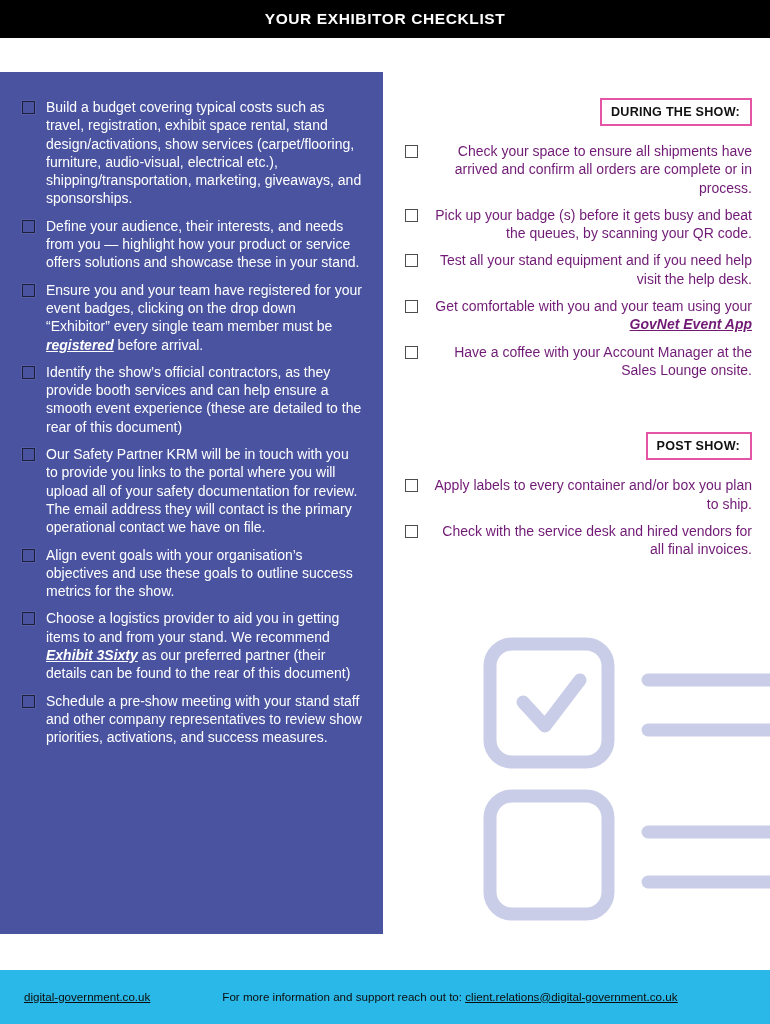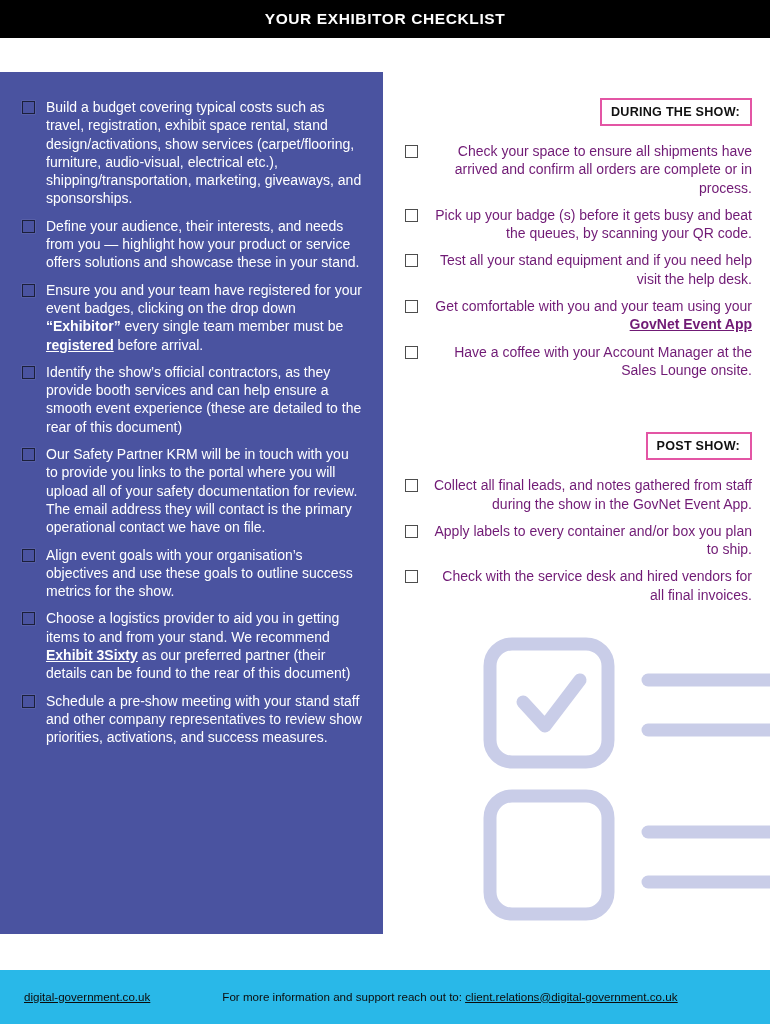--- a/index.html
+++ b/index.html
@@ -80,22 +80,22 @@
   }
   .col-right .cbox {
     border: 1.3px solid #4d4d4d;
   }
   .check-text {
     font-size: 14px;
     line-height: 18.3px;
   }
   .col-left .check-text { color: #ffffff; }
   .col-right .check-text { color: #701a75; }
-  .check-text b { font-weight: bold; }
-  .check-text .bu { font-weight: bold; text-decoration: underline; }
+  .check-text b { font-weight: normal; }
+  .check-text .bu { font-weight: bold; text-decoration: underline; font-style: italic; }
 
   
   .sec-head {
     display: inline-block;
     border: 2px solid #e355a4;
     padding: 5px 10px 5px 9px;
     font-size: 12.6px;
     font-weight: bold;
     color: #111111;
     letter-spacing: 0.25px;
@@ -206,23 +206,20 @@
               <span class="check-text">Test all your stand equipment and if you need help visit the help desk.</span>
             </div><div class="check-row">
               <span class="cbox"></span>
               <span class="check-text">Get comfortable with you and your team using your <span class="bu">GovNet Event App</span></span>
             </div><div class="check-row">
               <span class="cbox"></span>
               <span class="check-text">Have a coffee with your Account Manager at the Sales Lounge onsite.</span>
             </div></div>
           <div class="sec-gap"></div>
           <div class="sec-block"><div class="sec-head">POST SHOW:</div><div class="check-row">
-              <span class="cbox"></span>
-              <span class="check-text">Collect all final leads, and notes gathered from staff during the show in the GovNet Event App.</span>
-            </div><div class="check-row">
               <span class="cbox"></span>
               <span class="check-text">Apply labels to every container and/or box you plan to ship.</span>
             </div><div class="check-row">
               <span class="cbox"></span>
               <span class="check-text">Check with the service desk and hired vendors for all final invoices.</span>
             </div></div>
         </div>
 
       <svg class="art" viewBox="0 0 320 290" xmlns="http://www.w3.org/2000/svg">
         <rect x="22" y="8" width="118" height="118" rx="22" ry="22" fill="none" stroke="#c9cde8" stroke-width="13"></rect>

